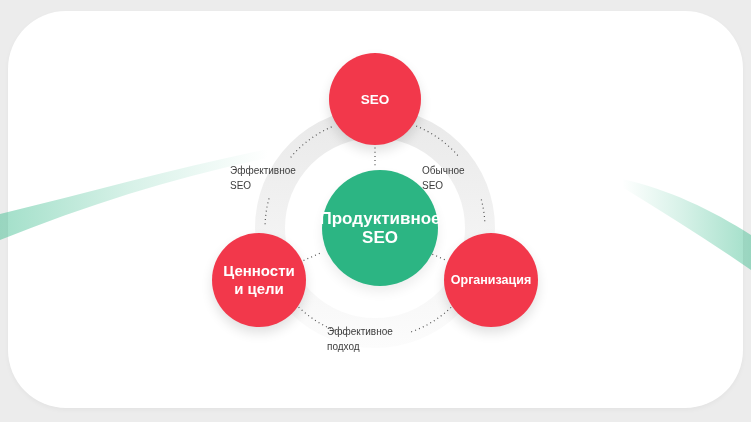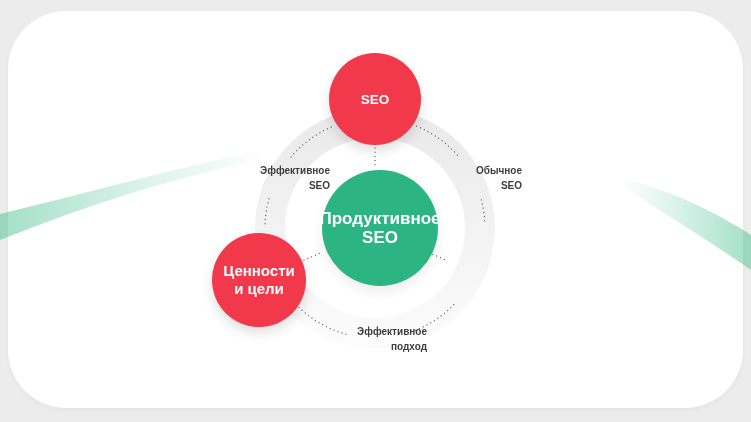--- a/index.html
+++ b/index.html
@@ -35,22 +35,22 @@
   .node.green{
     background:var(--green,#2cb583);
     box-shadow:0 6px 12px rgba(0,0,0,0.07);
   }
   .node-top{left:329px;top:53px;width:92px;height:92px;font-size:13.5px;}
   .node-center{left:322px;top:170px;width:116px;height:116px;font-size:17px;line-height:19px;}
   .node-left{left:212px;top:233px;width:94px;height:94px;font-size:15px;line-height:18px;}
   .node-right{left:444px;top:233px;width:94px;height:94px;font-size:12.5px;}
   .ring-label{
     position:absolute;
-    text-align:right;
-    font-size:10px;font-weight:700;
+    text-align:left;
+    font-size:10px;font-weight:400;
     line-height:15px;
     color:var(--label,#3d3d3d);
   }
   .ring-label-left{left:230px;top:163px;width:100px;}
   .ring-label-right{left:422px;top:163px;width:100px;}
   .ring-label-bottom{left:327px;top:324px;width:100px;}
 </style>
 </head>
 <body>
 
@@ -102,20 +102,23 @@
   <div class="node green node-center">
     <span>Продуктивное</span>
     <span>SEO</span>
   </div>
 
   <div class="node red node-left">
     <span>Ценности</span>
     <span>и цели</span>
   </div>
 
+  <div class="node red node-right">
+    <span>Организация</span>
+  </div>
 
   <div class="ring-label ring-label-left">
     <div>Эффективное</div>
     <div>SEO</div>
   </div>
 
   <div class="ring-label ring-label-right">
     <div>Обычное</div>
     <div>SEO</div>
   </div>

